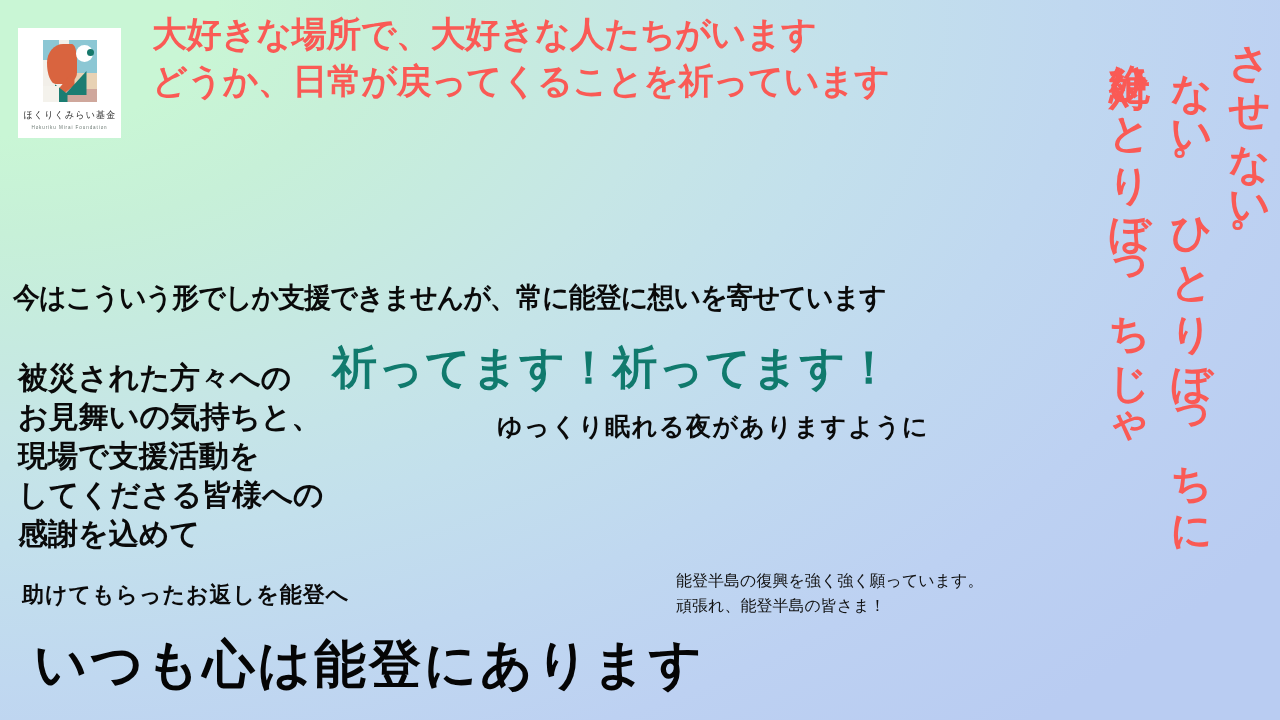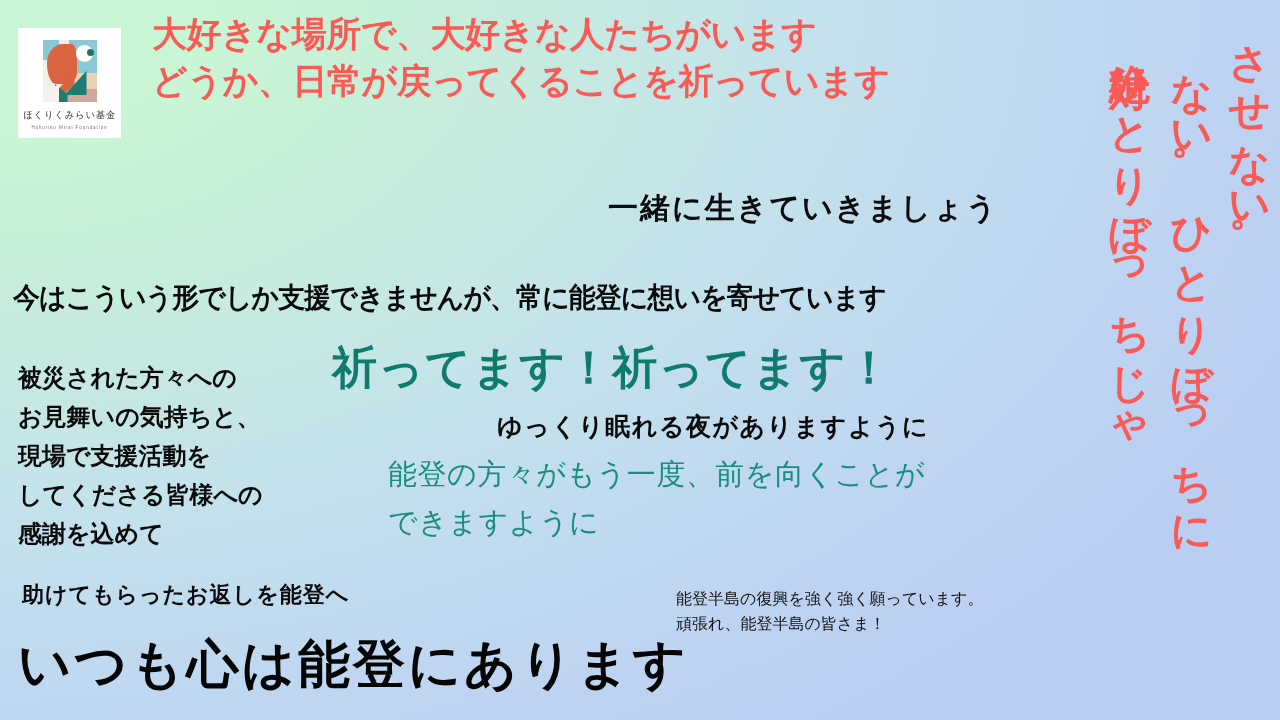--- a/index.html
+++ b/index.html
@@ -188,21 +188,21 @@
     color: #107a6d;
     font-size: 45px;
     font-weight: bold;
     letter-spacing: 1px;
   }
 
   
   #hisai {
     left: 18px; top: 358px;
     color: #0a0a0a;
-    font-size: 24px;
+    font-size: 30px;
     font-weight: bold;
     line-height: 39px;
     letter-spacing: 0px;
   }
 
   
   #yukkuri {
     left: 497px; top: 410px;
     color: #0a0a0a;
     font-size: 25px;
@@ -214,39 +214,39 @@
   #noto-mukau {
     left: 388px; top: 450px;
     color: #1a8d80;
     font-size: 29px;
     line-height: 48px;
     letter-spacing: 0.5px;
   }
 
   
   #fukkou {
-    left: 676px; top: 586px;
+    left: 676px; top: 568px;
     color: #111111;
     font-size: 16px;
     line-height: 25px;
     letter-spacing: 0px;
   }
 
   
   #tasukete {
     left: 22px; top: 580px;
     color: #0a0a0a;
     font-size: 22px;
     font-weight: bold;
     letter-spacing: 1px;
   }
 
   
   #itsumo {
-    left: 18px; top: 630px;
+    left: 34px; top: 630px;
     color: #050505;
     font-size: 52px;
     font-weight: bold;
     letter-spacing: 3px;
   }
 </style>
 </head>
 <body>
 
 <div id="poster">
@@ -272,36 +272,33 @@
   </div>
 
   <div class="tb gothic" id="headline">大好きな場所で、大好きな人たちがいます
 どうか、日常が戻ってくることを祈っています</div>
 
   <div class="vcol gothic" id="vcol-3">絶対ひとりぼっちじゃ</div>
   <div class="vcol gothic" id="vcol-2">ない。ひとりぼっちに</div>
   <div class="vcol gothic" id="vcol-1">させない。</div>
 
 
-  <div class="tb mincho" id="issho">一緒に生きていきましょう</div>
 
   <div class="tb gothic" id="ima">今はこういう形でしか支援できませんが、常に能登に想いを寄せています</div>
 
   <div class="tb gothic" id="inotte">祈ってます！祈ってます！</div>
 
   <div class="tb gothic" id="hisai">被災された方々への
 お見舞いの気持ちと、
 現場で支援活動を
 してくださる皆様への
 感謝を込めて</div>
 
   <div class="tb mincho" id="yukkuri">ゆっくり眠れる夜がありますように</div>
 
-  <div class="tb gothic" id="noto-mukau">能登の方々がもう一度、前を向くことが
-できますように</div>
 
   <div class="tb gothic" id="fukkou">能登半島の復興を強く強く願っています。
 頑張れ、能登半島の皆さま！</div>
 
   <div class="tb mincho" id="tasukete">助けてもらったお返しを能登へ</div>
 
   <div class="tb mincho" id="itsumo">いつも心は能登にあります</div>
 
 </div>
 

